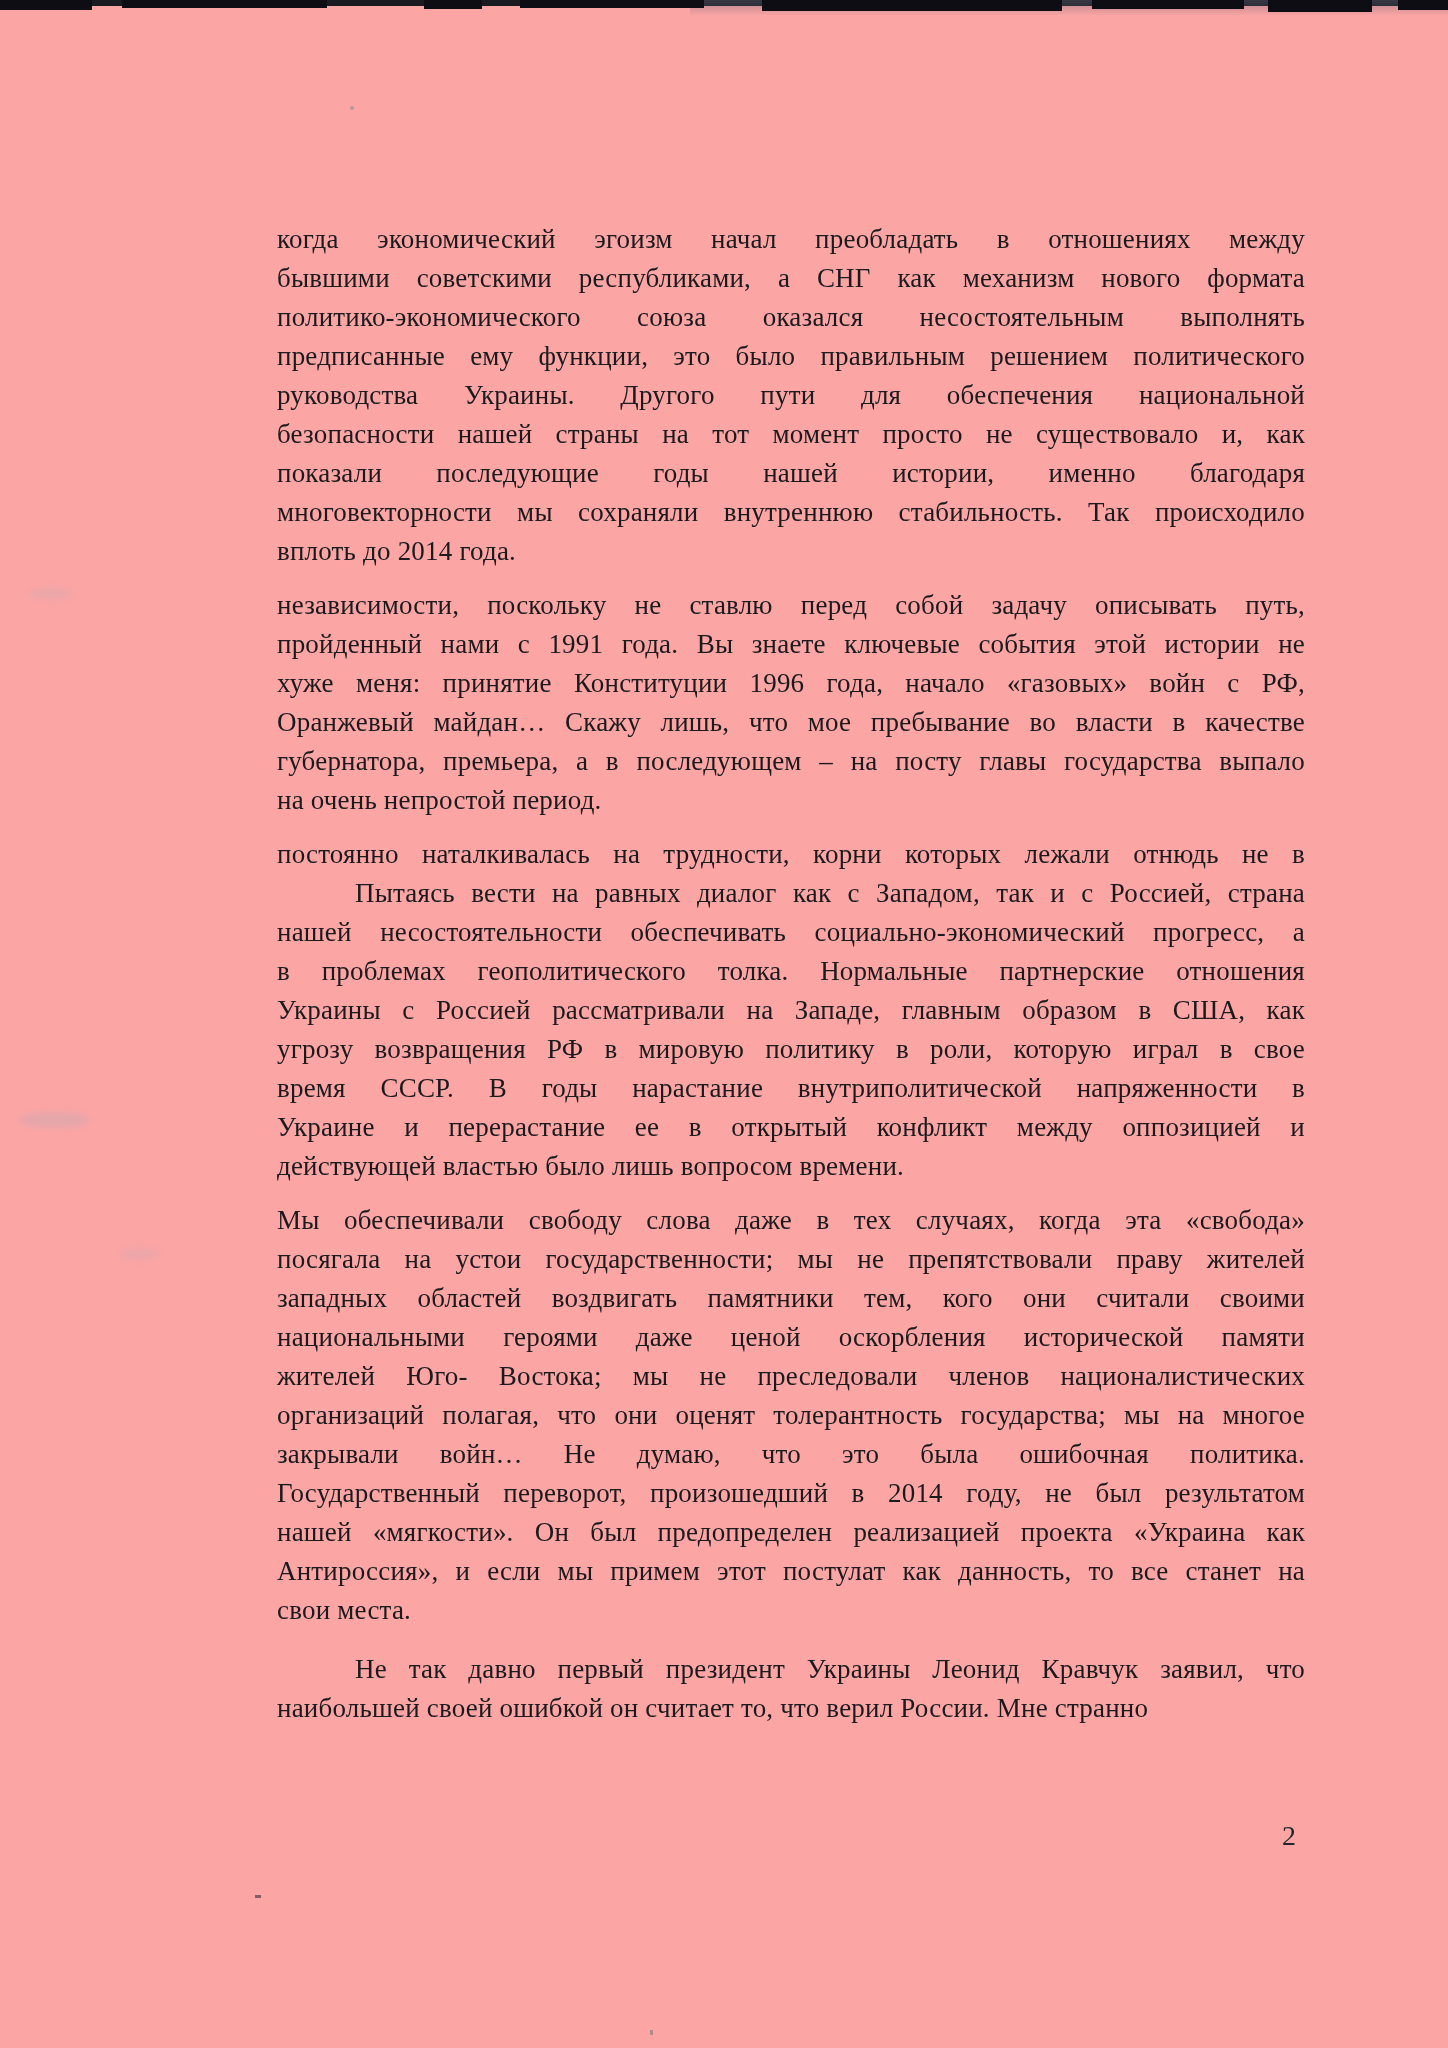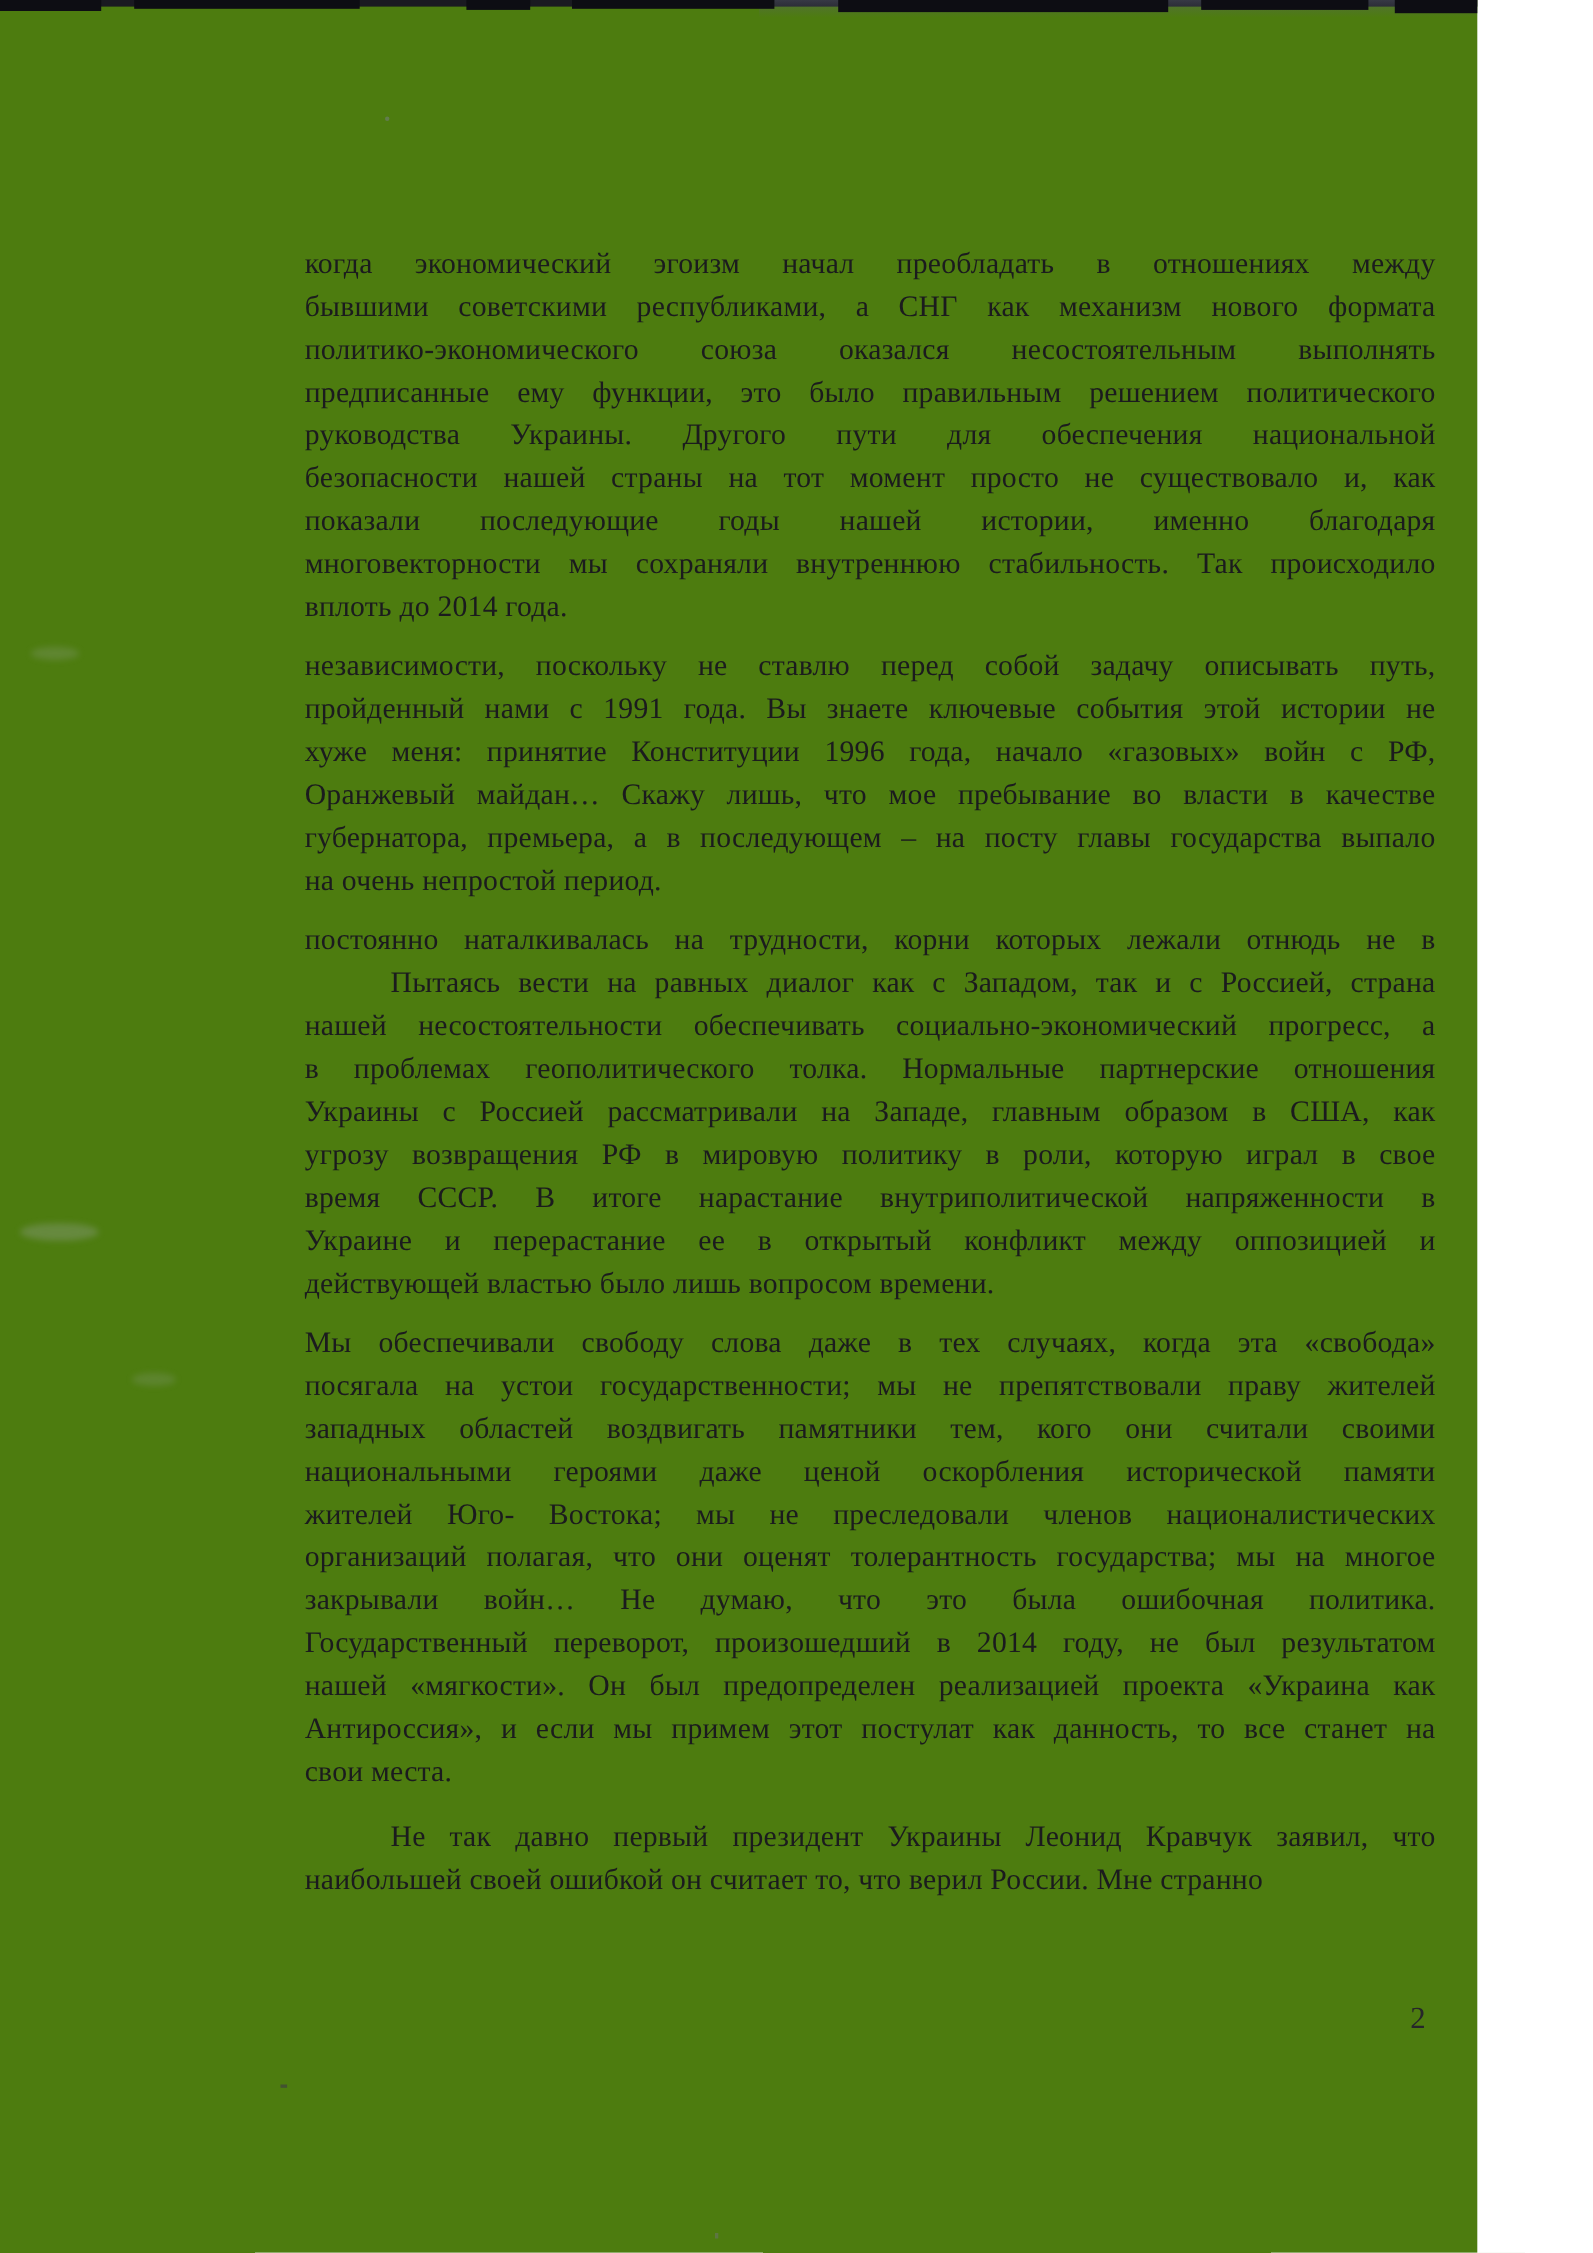--- a/index.html
+++ b/index.html
@@ -1,20 +1,20 @@
 <!DOCTYPE html>
 <html lang="ru"><head>
 <meta charset="utf-8">
 <style>
   html,body{margin:0;padding:0;background:#ffffff;}
   .page{
     position:relative;
-    width:1343px;
+    width:1448px;
     height:2048px;
-    background:#4d7c0f;
+    background:#fca5a5;
     overflow:hidden;
     font-family:"Liberation Serif","DejaVu Serif",serif;
   }
   
   .text-block{
     position:absolute;
     left:277px;
     top:220px;
     width:1028px;
     color:#1b1b1e;
@@ -110,21 +110,21 @@
         <div class="line">губернатора, премьера, а в последующем – на посту главы государства выпало</div>
         <div class="line last">на очень непростой период.</div>
       </div>
       <div class="paragraph">
         <div class="line">постоянно наталкивалась на трудности, корни которых лежали отнюдь не в</div>
         <div class="line indent">Пытаясь вести на равных диалог как с Западом, так и с Россией, страна</div>
         <div class="line">нашей несостоятельности обеспечивать социально-экономический прогресс, а</div>
         <div class="line">в проблемах геополитического толка. Нормальные партнерские отношения</div>
         <div class="line">Украины с Россией рассматривали на Западе, главным образом в США, как</div>
         <div class="line">угрозу возвращения РФ в мировую политику в роли, которую играл в свое</div>
-        <div class="line">время СССР. В итоге нарастание внутриполитической напряженности в</div>
+        <div class="line">время СССР. В годы нарастание внутриполитической напряженности в</div>
         <div class="line">Украине и перерастание ее в открытый конфликт между оппозицией и</div>
         <div class="line last">действующей властью было лишь вопросом времени.</div>
       </div>
       <div class="paragraph">
         <div class="line">Мы обеспечивали свободу слова даже в тех случаях, когда эта «свобода»</div>
         <div class="line">посягала на устои государственности; мы не препятствовали праву жителей</div>
         <div class="line">западных областей воздвигать памятники тем, кого они считали своими</div>
         <div class="line">национальными героями даже ценой оскорбления исторической памяти</div>
         <div class="line">жителей Юго- Востока; мы не преследовали членов националистических</div>
         <div class="line">организаций полагая, что они оценят толерантность государства; мы на многое</div>

